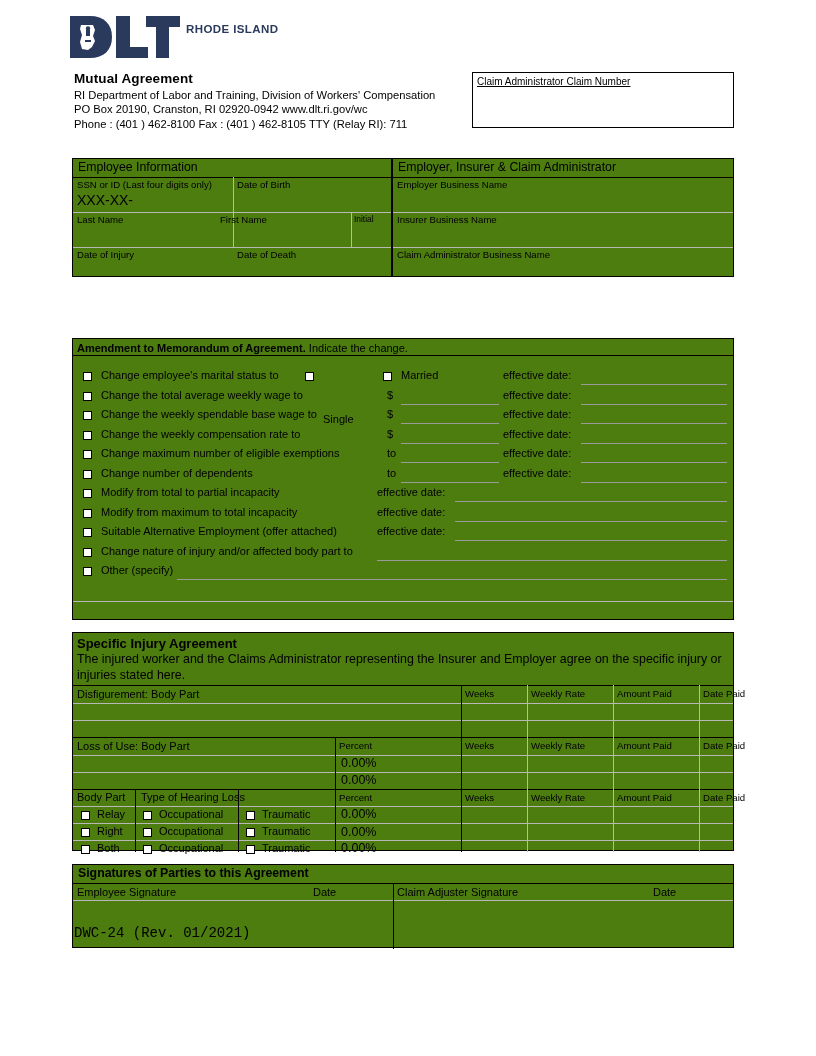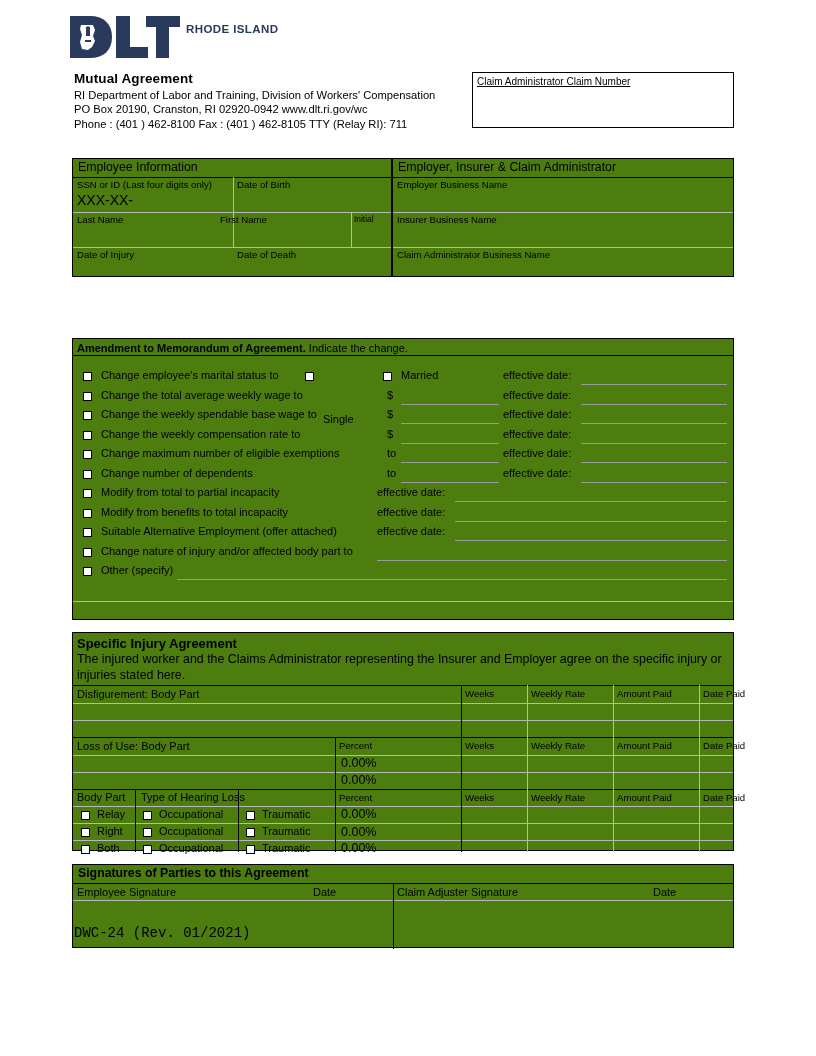--- a/index.html
+++ b/index.html
@@ -294,21 +294,21 @@
 
     <div class="amend-row" style="top:147px;">
       <span class="chk" style="left:10px; top:3px;"></span>
       <span class="amend-label" style="left:28px; top:0px;">Modify from total to partial incapacity</span>
       <span class="amend-eff" style="left:304px; top:0px;">effective date:</span>
       <span class="rule" style="left:382px; top:15px; width:272px;"></span>
     </div>
 
     <div class="amend-row" style="top:166.5px;">
       <span class="chk" style="left:10px; top:3px;"></span>
-      <span class="amend-label" style="left:28px; top:0px;">Modify from benefits to total incapacity</span>
+      <span class="amend-label" style="left:28px; top:0px;">Modify from maximum to total incapacity</span>
       <span class="amend-eff" style="left:304px; top:0px;">effective date:</span>
       <span class="rule" style="left:382px; top:15px; width:272px;"></span>
     </div>
 
     <div class="amend-row" style="top:186px;">
       <span class="chk" style="left:10px; top:3px;"></span>
       <span class="amend-label" style="left:28px; top:0px;">Suitable Alternative Employment (offer attached)</span>
       <span class="amend-eff" style="left:304px; top:0px;">effective date:</span>
       <span class="rule" style="left:382px; top:15px; width:272px;"></span>
     </div>

